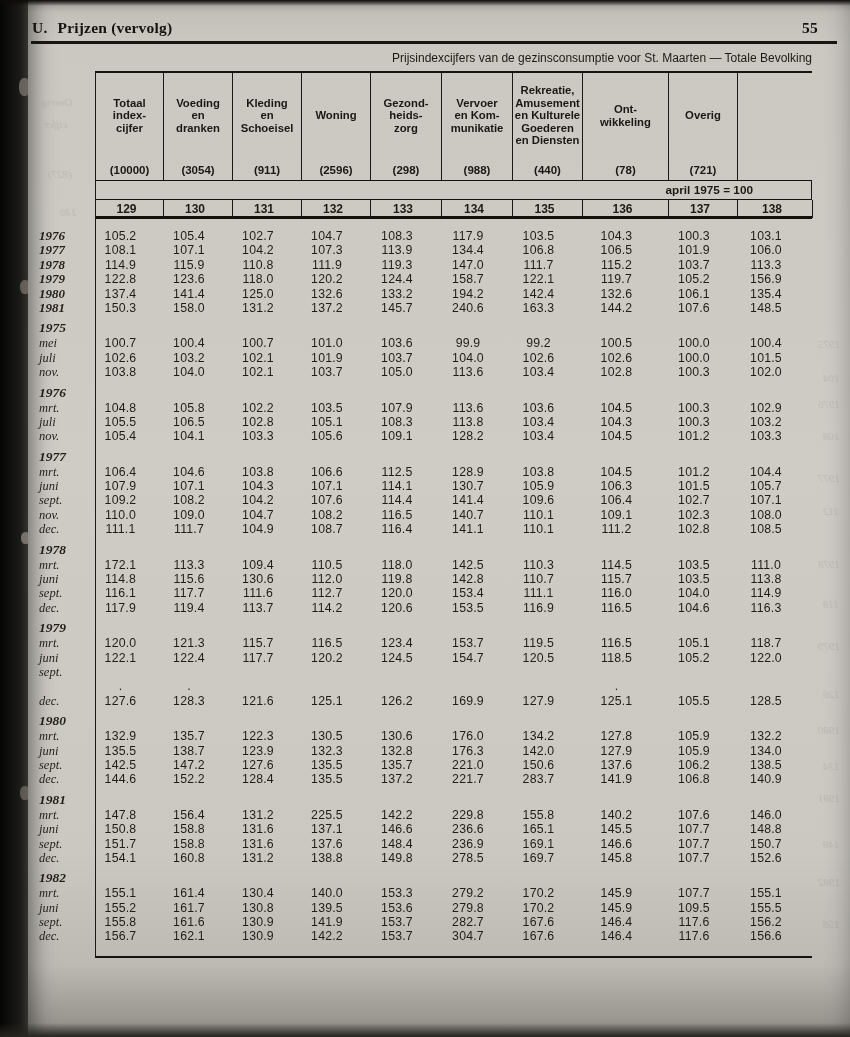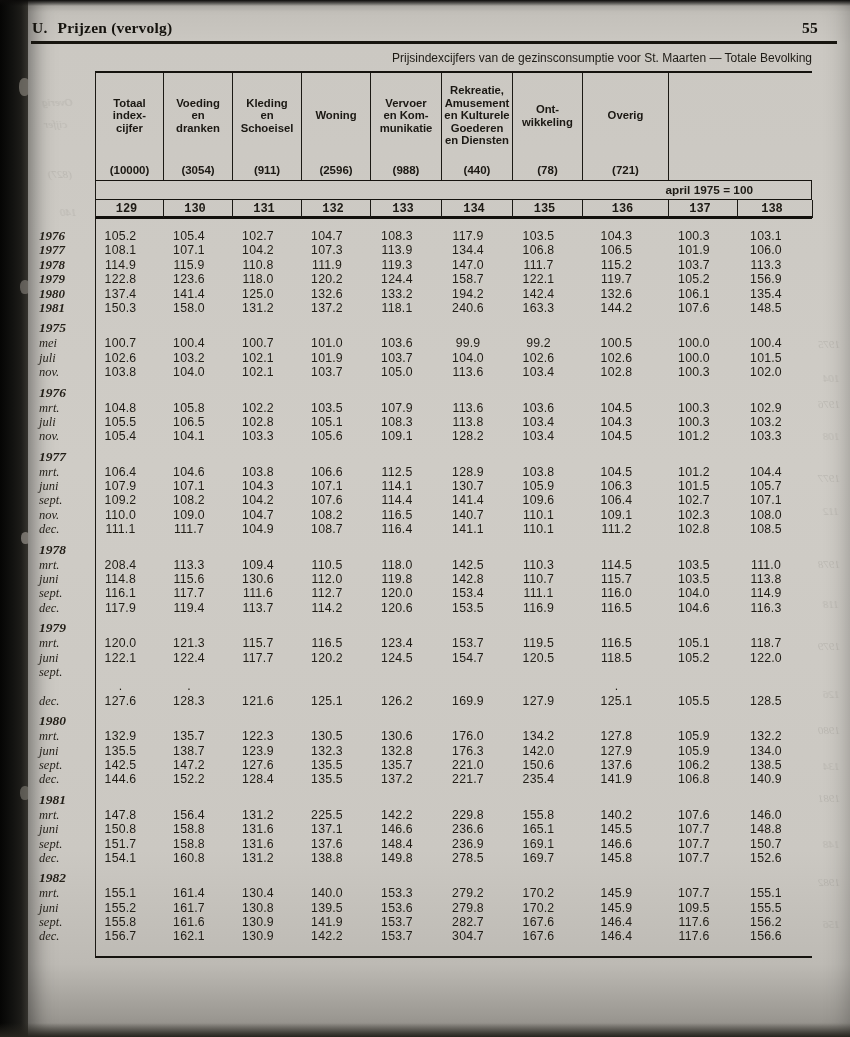--- a/index.html
+++ b/index.html
@@ -88,21 +88,21 @@
     border-bottom:1.5px solid #15130e;
   }
   .t-base span { display:inline-block; transform:translateX(-58px); }
   .t-codes {
     margin-left:59px; width:717px; height:19px;
     border-left:1px solid #1b1914;
     border-bottom:3.5px solid #12100c;
   }
   .code-cell {
     border-right:1px solid #1b1914; text-align:center;
-    font-weight:bold; font-size:12px; line-height:18px; padding-right:6px;font-family:Liberation Mono, monospace;
+    font-weight:bold; font-size:12px; line-height:18px; padding-right:6px;
   }
 
   .t-body { position:relative; padding-top:10px; padding-bottom:14px; }
   .t-body::before {
     content:""; position:absolute; left:59px; top:0; bottom:0; width:1px;
     background:#1b1914;
   }
   .t-body::after {
     content:""; position:absolute; left:59px; right:0; bottom:0; height:2px;
     background:#15130e;
@@ -166,20 +166,26 @@
           </div>
           <div class="hc">
             <div class="hc-label">Kleding
 en
 Schoeisel</div>
             <div class="hc-weight">(911)</div>
           </div>
           <div class="hc">
             <div class="hc-label">Woning</div>
             <div class="hc-weight">(2596)</div>
+          </div>
+          <div class="hc">
+            <div class="hc-label">Gezond-
+heids-
+zorg</div>
+            <div class="hc-weight">(298)</div>
           </div>
           <div class="hc">
             <div class="hc-label">Vervoer
 en Kom-
 munikatie</div>
             <div class="hc-weight">(988)</div>
           </div>
           <div class="hc">
             <div class="hc-label">Rekreatie,
 Amusement
@@ -278,21 +284,21 @@
             <div class="val-cell">132.6</div>
             <div class="val-cell">106.1</div>
             <div class="val-cell">135.4</div>
           </div>
           <div class="data-row cols11">
             <div class="row-label year">1981</div>
             <div class="val-cell">150.3</div>
             <div class="val-cell">158.0</div>
             <div class="val-cell">131.2</div>
             <div class="val-cell">137.2</div>
-            <div class="val-cell">118.1</div>
+            <div class="val-cell">145.7</div>
             <div class="val-cell">240.6</div>
             <div class="val-cell">163.3</div>
             <div class="val-cell">144.2</div>
             <div class="val-cell">107.6</div>
             <div class="val-cell">148.5</div>
           </div>
           <div class="group-row">
             <div class="group-label">1975</div>
           </div>
           <div class="data-row cols11">
@@ -442,21 +448,21 @@
             <div class="val-cell">110.1</div>
             <div class="val-cell">111.2</div>
             <div class="val-cell">102.8</div>
             <div class="val-cell">108.5</div>
           </div>
           <div class="group-row">
             <div class="group-label">1978</div>
           </div>
           <div class="data-row cols11">
             <div class="row-label">mrt.</div>
-            <div class="val-cell">208.4</div>
+            <div class="val-cell">172.1</div>
             <div class="val-cell">113.3</div>
             <div class="val-cell">109.4</div>
             <div class="val-cell">110.5</div>
             <div class="val-cell">118.0</div>
             <div class="val-cell">142.5</div>
             <div class="val-cell">110.3</div>
             <div class="val-cell">114.5</div>
             <div class="val-cell">103.5</div>
             <div class="val-cell">111.0</div>
           </div>
@@ -610,21 +616,21 @@
             <div class="val-cell">138.5</div>
           </div>
           <div class="data-row cols11">
             <div class="row-label">dec.</div>
             <div class="val-cell">144.6</div>
             <div class="val-cell">152.2</div>
             <div class="val-cell">128.4</div>
             <div class="val-cell">135.5</div>
             <div class="val-cell">137.2</div>
             <div class="val-cell">221.7</div>
-            <div class="val-cell">235.4</div>
+            <div class="val-cell">283.7</div>
             <div class="val-cell">141.9</div>
             <div class="val-cell">106.8</div>
             <div class="val-cell">140.9</div>
           </div>
           <div class="group-row">
             <div class="group-label">1981</div>
           </div>
           <div class="data-row cols11">
             <div class="row-label">mrt.</div>
             <div class="val-cell">147.8</div>

